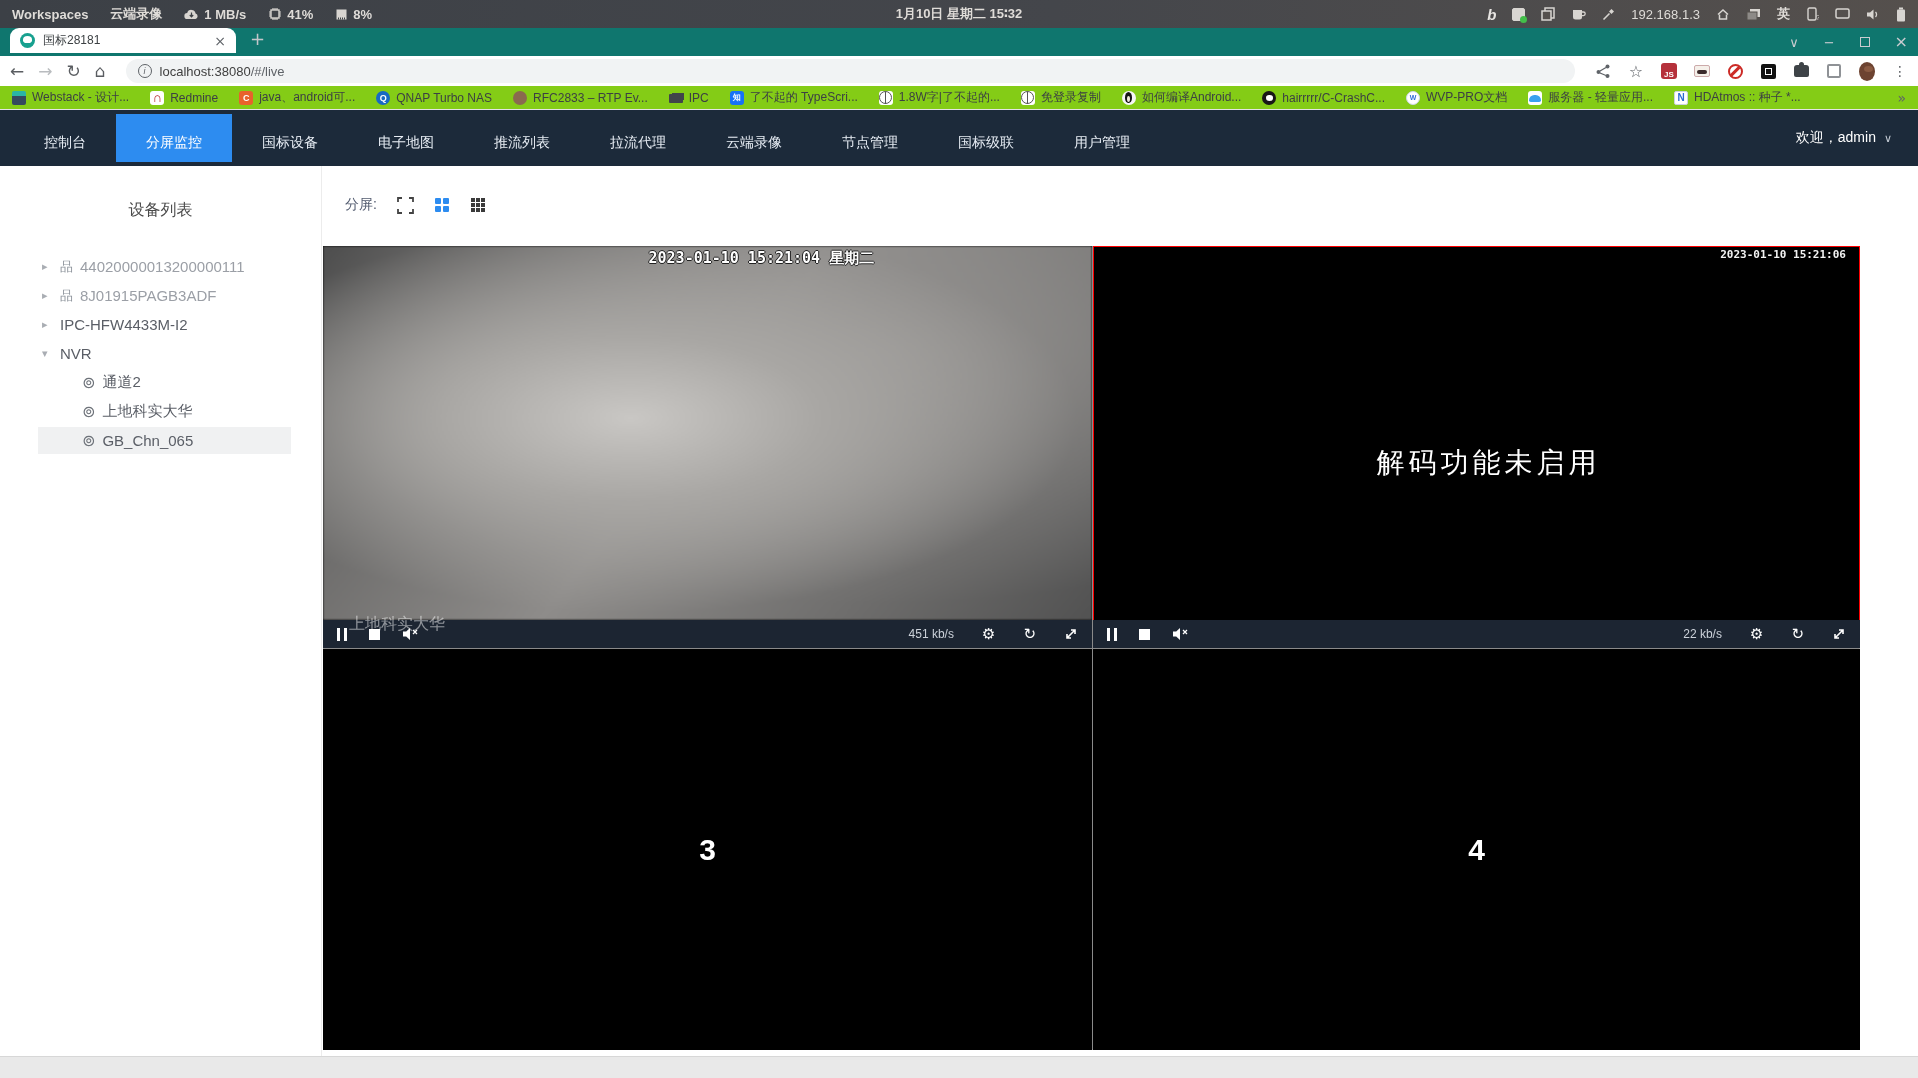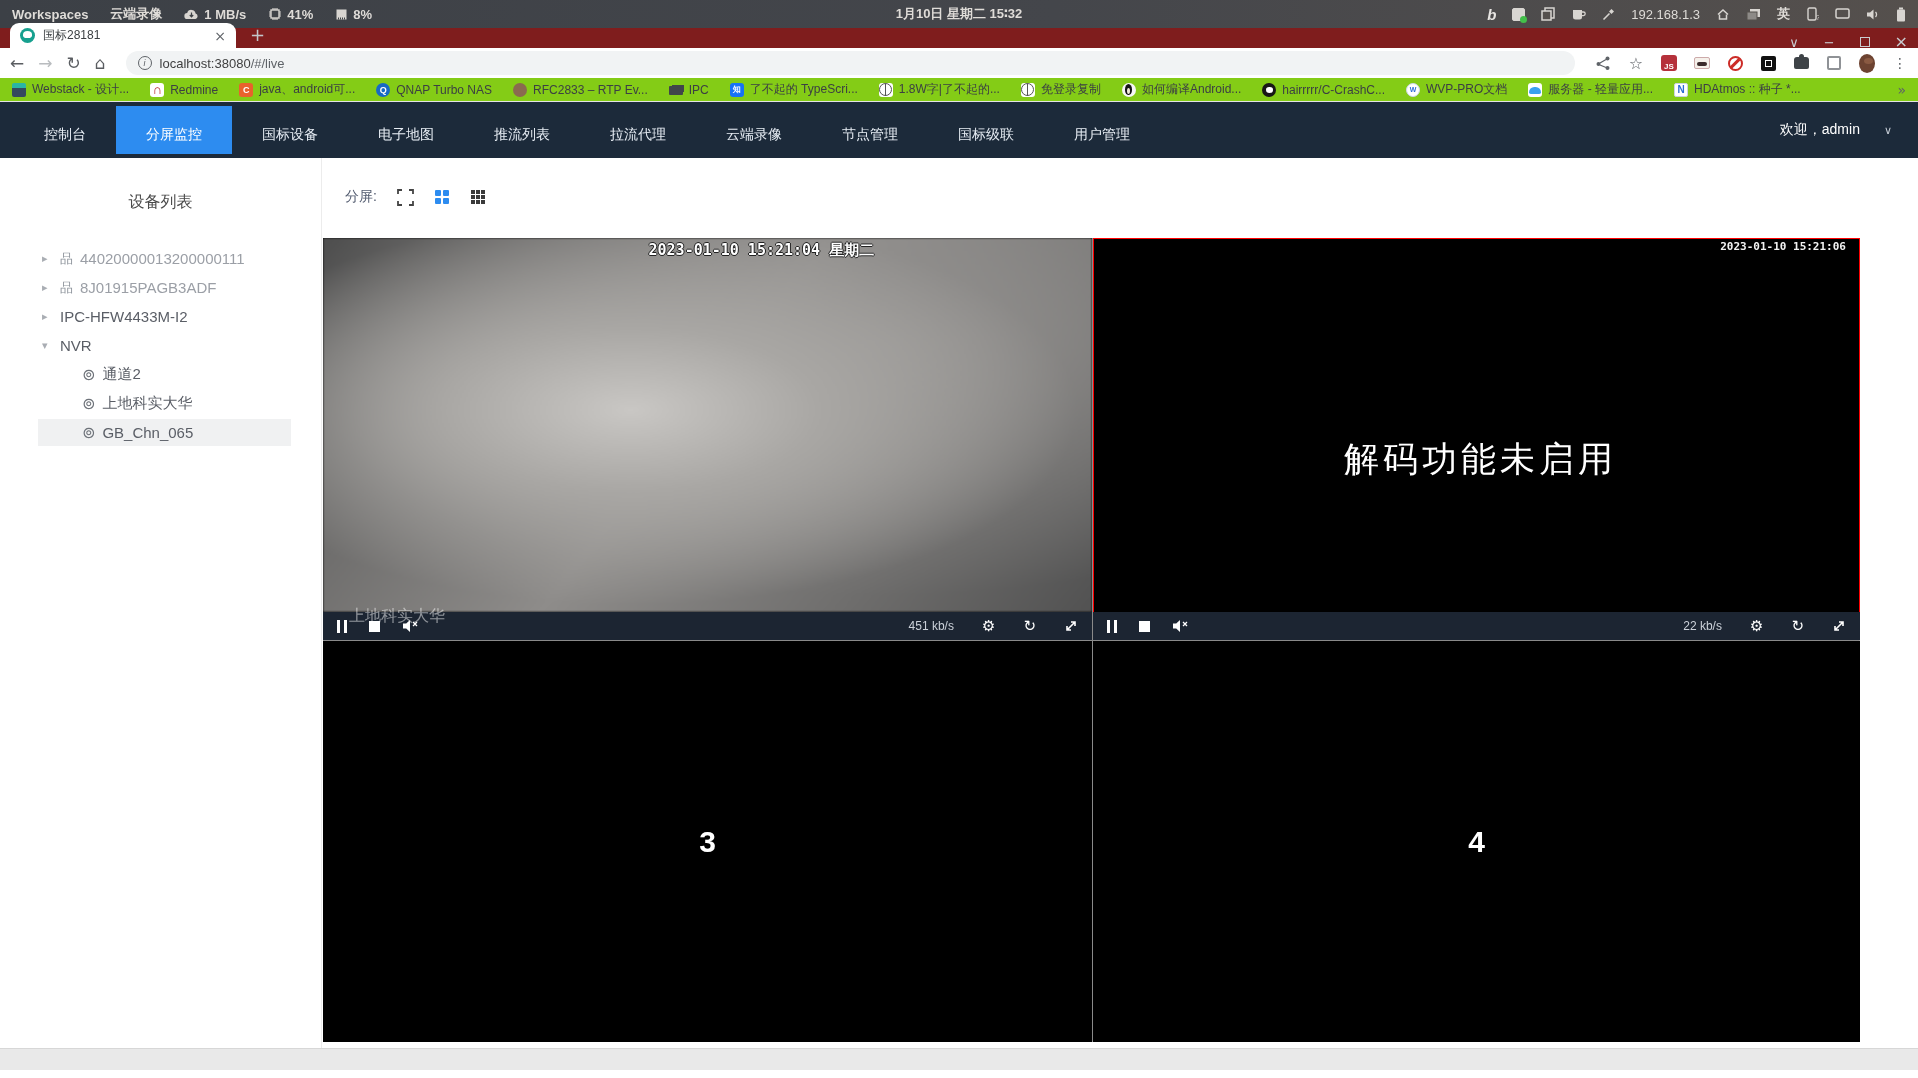--- a/index.html
+++ b/index.html
@@ -16,21 +16,21 @@
   .sys-center { position:absolute; left:50%; transform:translateX(-50%); }
   .sys-right { margin-left:auto; display:flex; align-items:center; gap:16px; font-weight:normal; }
   .sysico { display:inline-flex; align-items:center; }
   .sysico svg { display:block; }
   .bing-b { font-weight:bold; font-size:15px; font-style:italic; color:#e8e6e3; }
   .appwin { width:13px; height:13px; border:1.5px solid #d8d5d1; border-radius:2px; position:relative; background:#d8d5d1; }
   .appwin::after { content:""; position:absolute; right:-3px; bottom:-3px; width:7px; height:7px; border-radius:50%; background:#43c04a; }
   .ime { font-weight:bold; font-size:13px; }
 
   
-  .tabstrip { height:20px; background:#7f1d1d; display:flex; align-items:flex-end; position:relative; }
+  .tabstrip { height:28px; background:#0f766e; display:flex; position:relative; }
   .tab { margin-left:10px; height:25px; width:226px; background:#fff; border-radius:9px 9px 0 0;
          display:flex; align-items:center; padding:0 10px; gap:8px; }
   .tab-favicon { width:15px; height:15px; border-radius:50%; background:#17a08f; position:relative; flex:none; }
   .tab-favicon::after { content:""; position:absolute; left:3px; top:3px; width:9px; height:7px;
          background:#fff; border-radius:50% 50% 40% 40%; }
   .tab-title { font-size:12px; color:#3c4043; flex:1; white-space:nowrap; overflow:hidden; }
   .tab-close { color:#5f6368; font-size:14px; line-height:1; cursor:pointer; }
   .newtab { color:#c3c6ca; font-size:18px; margin:0 0 3px 14px; cursor:pointer; }
   .wincontrols { position:absolute; right:10px; top:0; height:28px; display:flex; align-items:center; gap:25px;
                  color:#c9ccd0; font-size:13px; }
@@ -92,21 +92,21 @@
   .fav-hdatmos  { background:#fff; color:#2b6bd3; border:1px solid #ccd4e0; font-size:10px; border-radius:2px; }
   .fav-folder   { background:transparent; position:relative; }
   .fav-folder::after { content:""; position:absolute; left:0; top:3px; width:14px; height:9px; background:#41454a; border-radius:1px; box-shadow:2px -2px 0 -1px #41454a; }
   .bm-overflow { margin-left:auto; color:#5f6368; font-size:14px; cursor:pointer; }
 
   
   .navbar { height:56px; background:#1c2a3a; display:flex; align-items:center; padding-left:14px;
             color:#e7edf4; font-size:14px; }
   .nav-item { padding:0 30px; height:48px; line-height:56px; cursor:pointer; white-space:nowrap; }
   .nav-item.active { background:#2d8cf0; color:#fff; }
-  .nav-right { margin-left:auto; margin-right:26px; display:flex; align-items:center; gap:24px; color:#fff; cursor:pointer; }
+  .nav-right { margin-left:auto; margin-right:26px; display:flex; align-items:center; gap:8px; color:#fff; cursor:pointer; }
   .nav-caret { font-size:11px; color:#c6cdd6; }
 
   
   .content { position:relative; height:912px; background:#fff;border-radius:12px; }
   .sidebar { position:absolute; left:0; top:0; width:322px; height:890px; background:#fff;
              border-right:1px solid #ececec; }
   .side-title { text-align:center; padding-top:34px; font-size:16px; color:#4a4a4a; }
   .tree { margin-top:32px; font-size:15px; color:#5a5e66; }
   .tree-row { height:27px; display:flex; align-items:center; margin:2px 30px 2px 38px; padding-left:4px; gap:7px; cursor:pointer; }
   .tree-row.selected { background:#f0f1f2; }
@@ -132,22 +132,22 @@
         radial-gradient(ellipse 85% 75% at 72% 28%, rgba(150,148,146,.9) 0%, rgba(110,110,110,0) 90%),
         linear-gradient(128deg, #4e4e4e 0%, #6d6c6b 22%, #8e8c8a 48%, #6f6e6d 76%, #525252 100%);
       filter:blur(1px); }
   .osd-ts { position:absolute; top:3px; left:57%; transform:translateX(-50%); color:#fff;
             font:bold 15px "DejaVu Sans Mono","DejaVu Sans",monospace; white-space:nowrap;
             text-shadow:-1px 0 #222,1px 0 #222,0 -1px #222,0 1px #222; }
   .osd-ts-sm { position:absolute; top:2px; right:14px; color:#f2f2f2;
             font:bold 11px "DejaVu Sans Mono","DejaVu Sans",monospace;
             text-shadow:-1px 0 #000,1px 0 #000,0 -1px #000,0 1px #000; }
   .watermark { position:absolute; left:26px; bottom:13px; color:rgba(255,255,255,.5); font-size:16px; z-index:3; }
-  .decode-msg { position:absolute; top:198px; left:4px; width:100%; text-align:center; color:#fff;
-                font-size:35px; letter-spacing:4px; }
+  .decode-msg { position:absolute; top:198px; left:12px; width:100%; text-align:center; color:#fff;
+                font-size:28px; letter-spacing:4px; }
   .cell-num { position:absolute; top:50%; left:50%; transform:translate(-50%,-50%); color:#fff;
               font-size:30px; font-weight:bold; }
   .cell-selected { box-shadow:inset 0 0 0 1px #ff0000; }
 
   .ctrlbar { position:absolute; left:0; right:0; bottom:0; height:28px; background:#1c2532;
              display:flex; align-items:center; padding:0 14px; gap:22px; z-index:2; }
   .cb-ic { display:inline-flex; align-items:center; cursor:pointer; }
   .pause-ic { width:10px; height:13px; border-left:3px solid #fff; border-right:3px solid #fff; }
   .stop-ic { width:11px; height:11px; background:#fff; }
   .cb-right { margin-left:auto; display:flex; align-items:center; gap:28px; }

